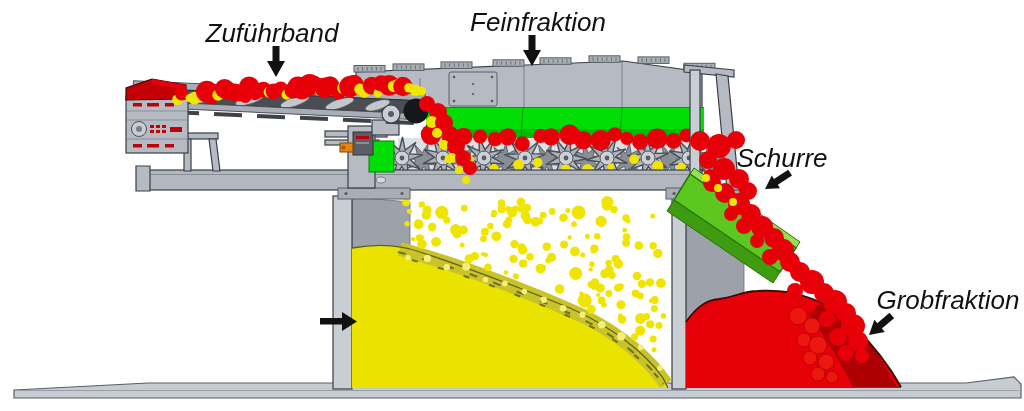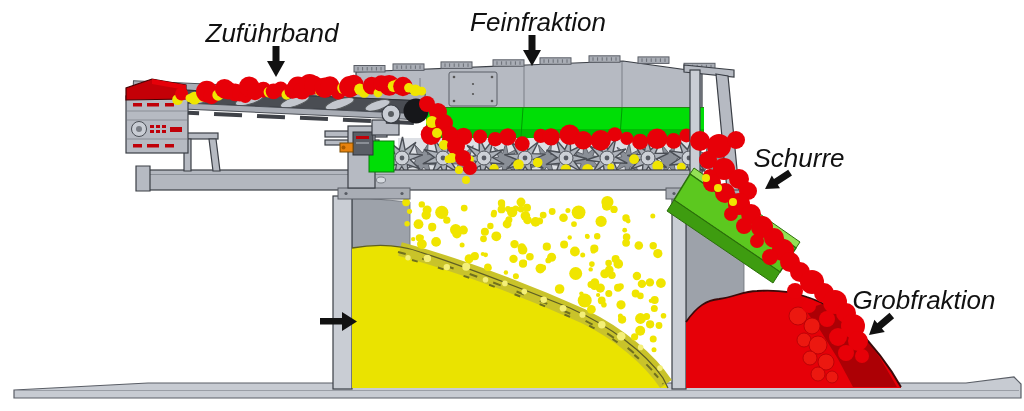--- a/index.html
+++ b/index.html
@@ -590,15 +590,15 @@
     <rect x="320" y="318" width="22" height="6.5"></rect>
         <polygon points="342,312 342,331 357,321.5"></polygon>
   </g>
   <g class="arw">
     <polygon points="869,335 874.4,319.8 877.3,323.2 889.5,312.8 894.1,318.2 881.9,328.6 884.8,332"></polygon>
   </g>
 </svg>
 
 <div class="lbl" style="left:272px;top:20px">Zuführband</div>
 <div class="lbl" style="left:538px;top:9px">Feinfraktion</div>
-<div class="lbl" style="left:799px;top:145px">Schurre</div>
-<div class="lbl" style="left:924px;top:287px">Grobfraktion</div>
+<div class="lbl" style="left:782px;top:145px">Schurre</div>
+<div class="lbl" style="left:948px;top:287px">Grobfraktion</div>
 </div>
 
 </body></html>

